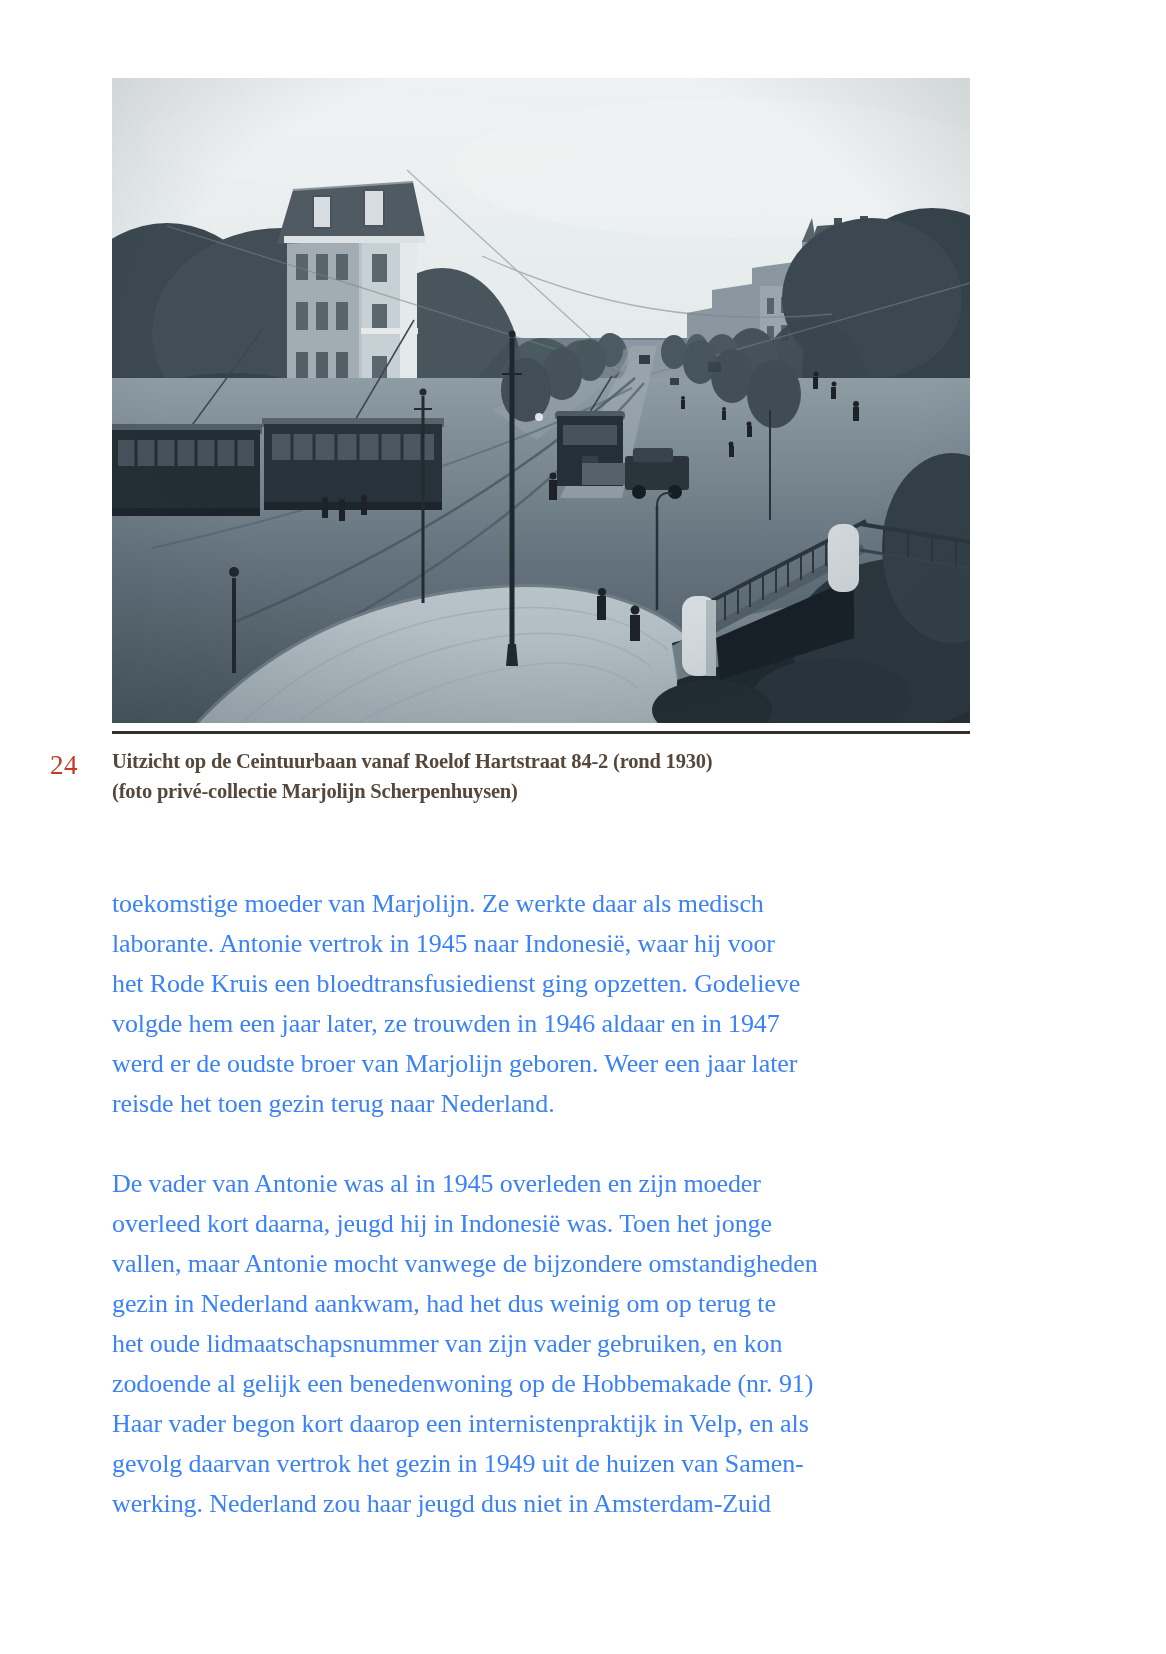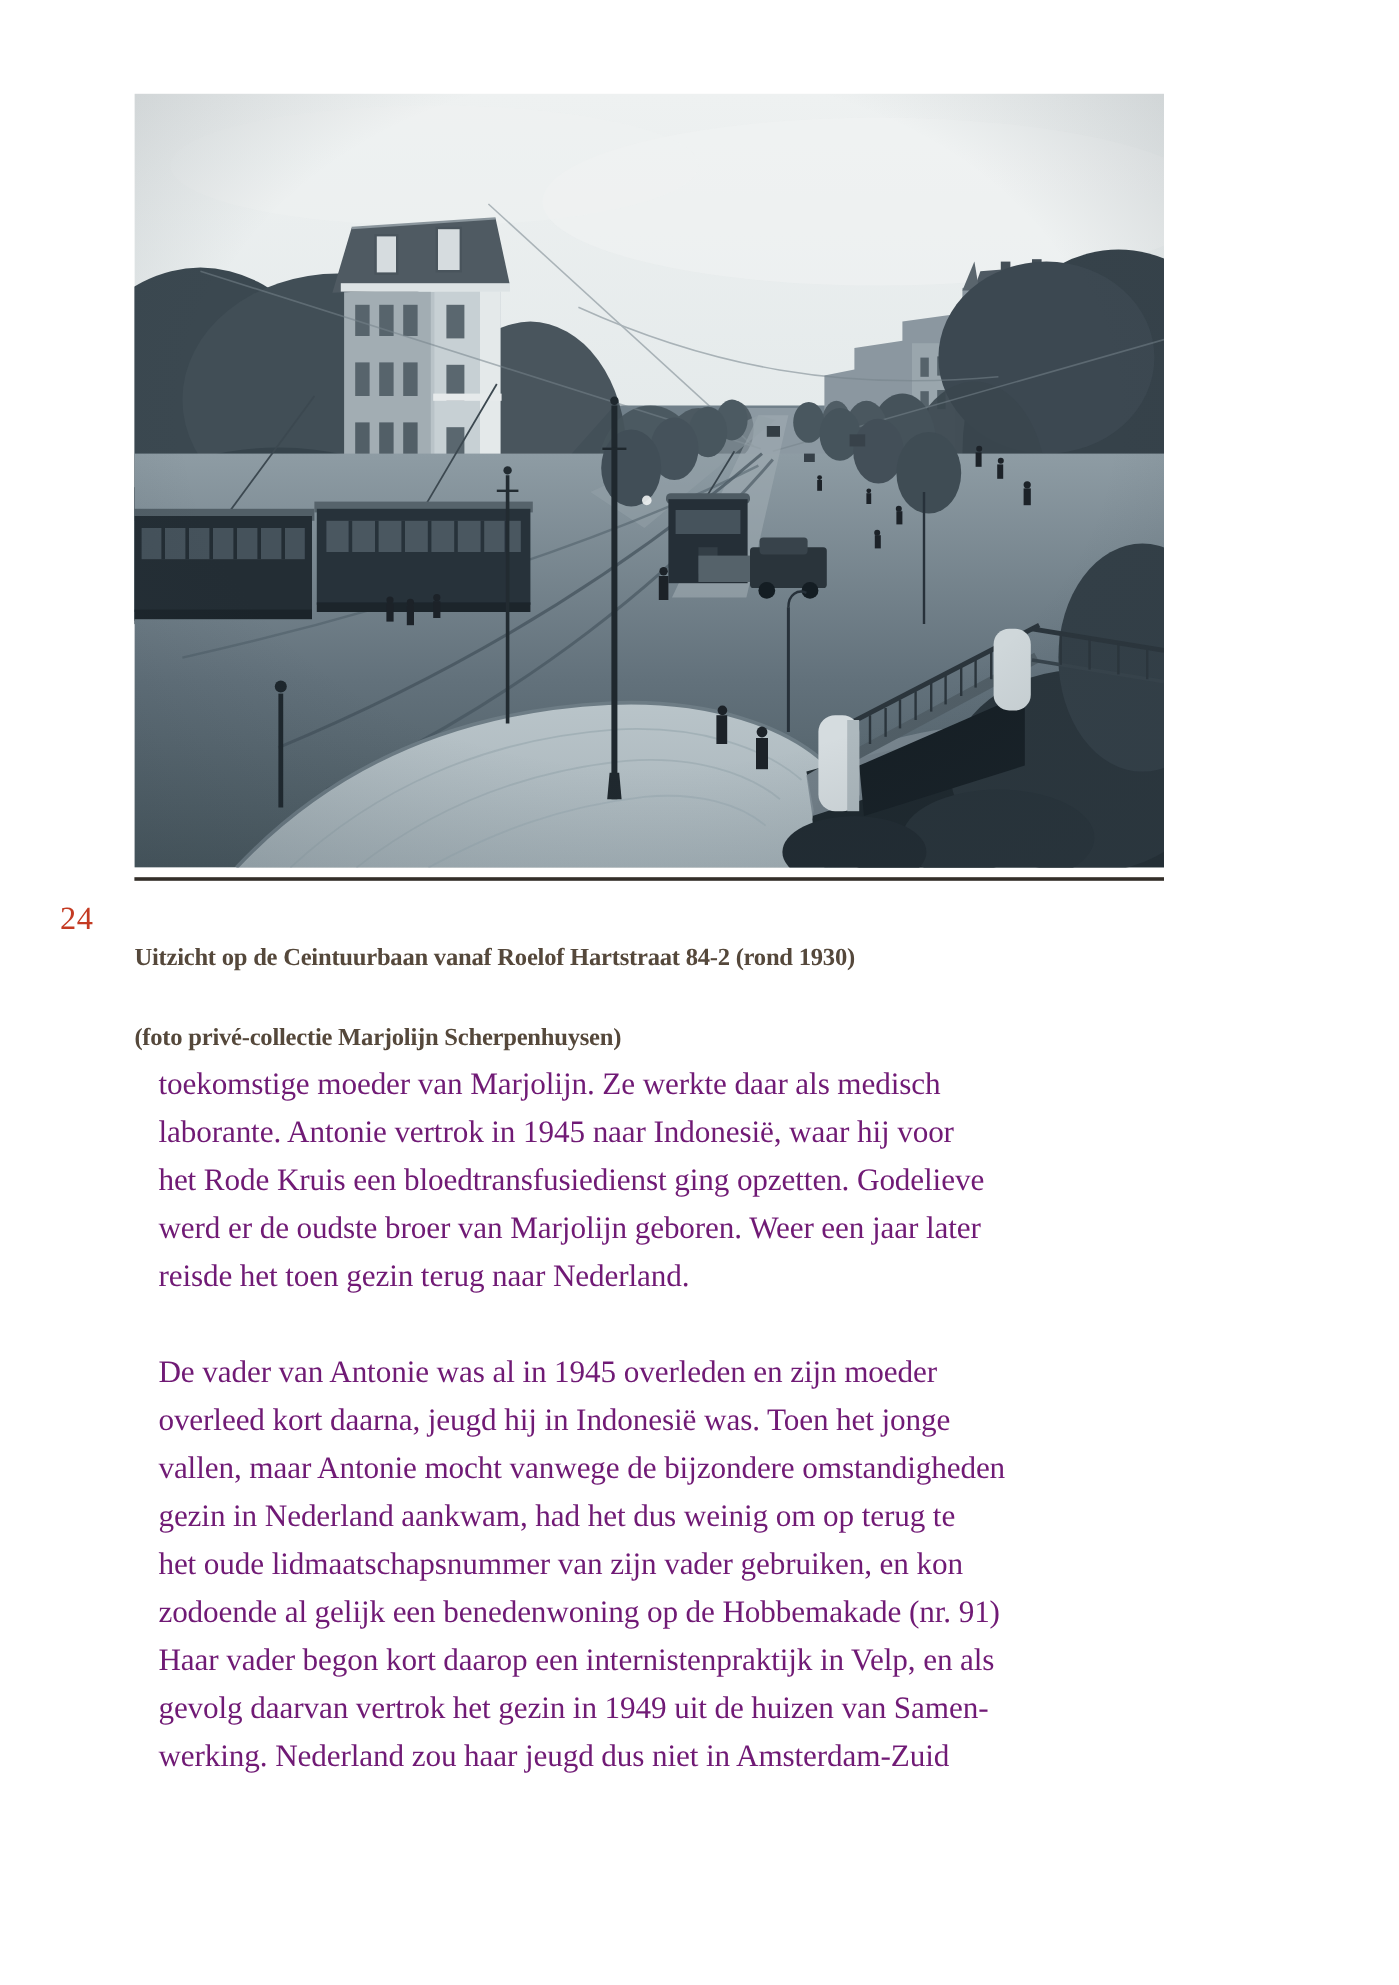--- a/index.html
+++ b/index.html
@@ -22,24 +22,24 @@
   .pagenum{
     position:absolute;left:50px;top:750px;
     font-size:27px;line-height:30px;color:#c43a22;
     letter-spacing:0.5px;
   }
   .caption{
     position:absolute;left:112px;top:746px;width:760px;
     font-weight:700;color:#55483b;
     font-size:20.5px;line-height:30px;letter-spacing:-0.2px;
   }
-  .caption .cap-line{display:block;white-space:nowrap;margin-top:37px;}
+  .caption .cap-line{display:block;white-space:nowrap;}
   .bodytext{
     position:absolute;left:112px;top:884px;width:860px;
-    color:#701a75;font-size:26px;line-height:40px;letter-spacing:-0.1px;margin-left:20px;
+    color:#3b82f6;font-size:26px;line-height:40px;letter-spacing:-0.1px;
   }
   .bodytext p{margin:0;padding:0;}
   .bodytext p + p{margin-top:40px;}
   .bodytext .t-line{display:block;white-space:nowrap;}
 </style>
 </head>
 <body>
 
 <div class="page">
 
@@ -320,20 +320,21 @@
   <figcaption class="caption">
     <span class="cap-line">Uitzicht op de Ceintuurbaan vanaf Roelof Hartstraat 84-2 (rond 1930)</span>
     <span class="cap-line">(foto privé-collectie Marjolijn Scherpenhuysen)</span>
   </figcaption>
 
   <div class="bodytext">
     <p>
       <span class="t-line">toekomstige moeder van Marjolijn. Ze werkte daar als medisch</span>
       <span class="t-line">laborante. Antonie vertrok in 1945 naar Indonesië, waar hij voor</span>
       <span class="t-line">het Rode Kruis een bloedtransfusiedienst ging opzetten. Godelieve</span>
+      <span class="t-line">volgde hem een jaar later, ze trouwden in 1946 aldaar en in 1947</span>
       <span class="t-line">werd er de oudste broer van Marjolijn geboren. Weer een jaar later</span>
       <span class="t-line">reisde het toen gezin terug naar Nederland.</span>
     </p>
     <p>
       <span class="t-line">De vader van Antonie was al in 1945 overleden en zijn moeder</span>
       <span class="t-line">overleed kort daarna, jeugd hij in Indonesië was. Toen het jonge</span>
       <span class="t-line">vallen, maar Antonie mocht vanwege de bijzondere omstandigheden</span>
       <span class="t-line">gezin in Nederland aankwam, had het dus weinig om op terug te</span>
       <span class="t-line">het oude lidmaatschapsnummer van zijn vader gebruiken, en kon</span>
       <span class="t-line">zodoende al gelijk een benedenwoning op de Hobbemakade (nr. 91)</span>

